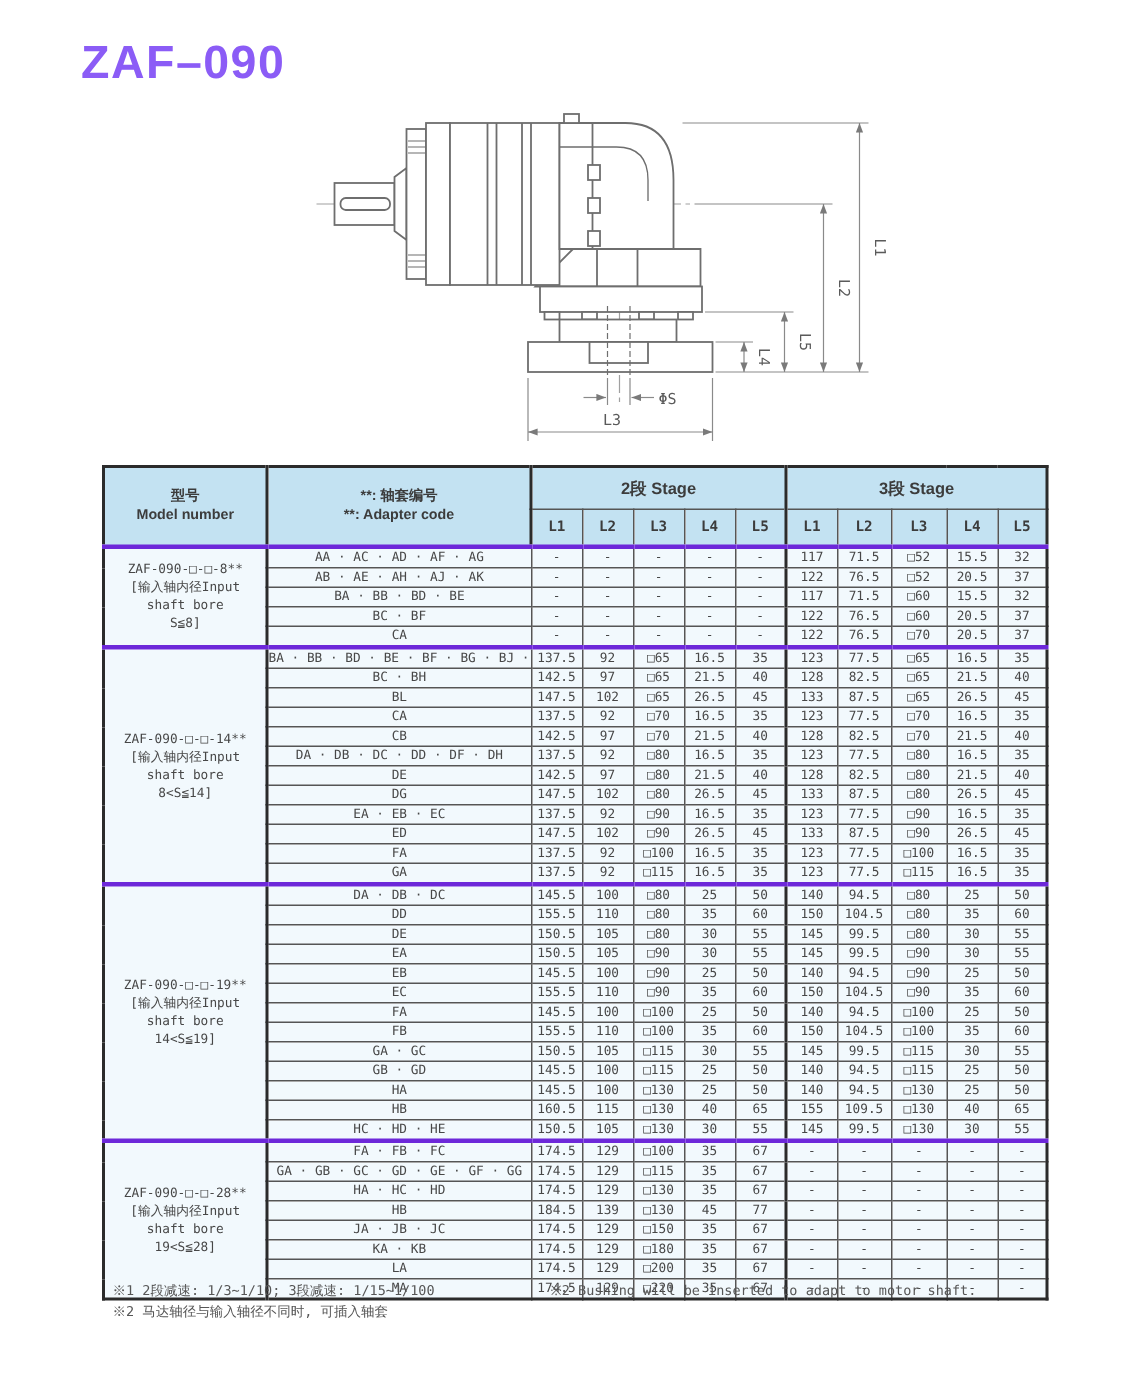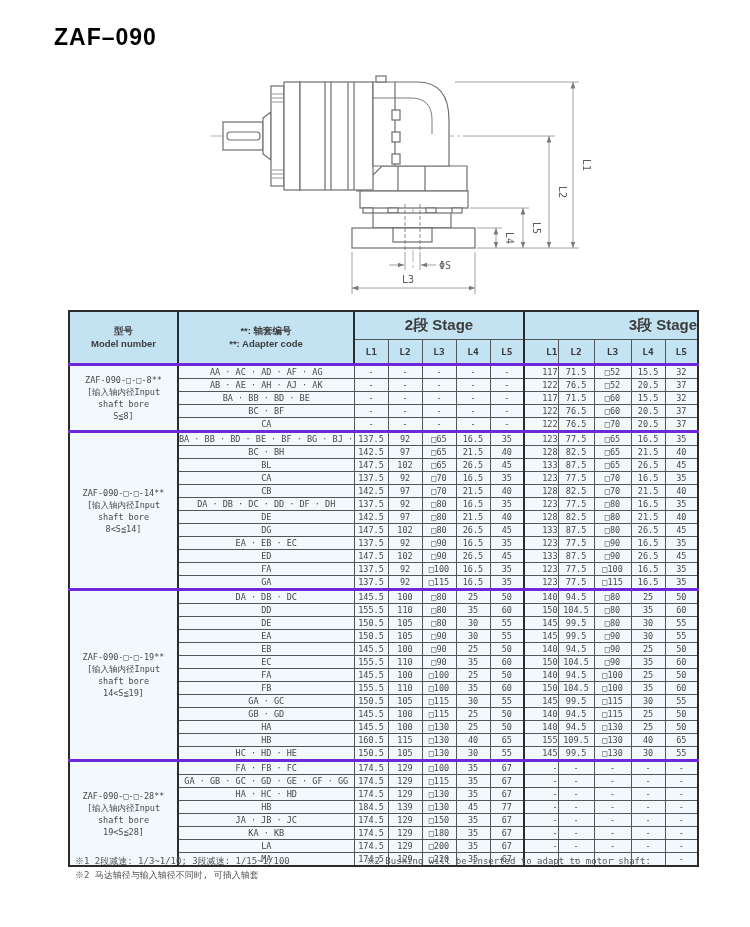--- a/index.html
+++ b/index.html
@@ -2,42 +2,42 @@
 <html><head>
 <meta charset="utf-8">
 <style>
   html,body { margin:0; padding:0; background:#ffffff; }
   .page {
     position:relative; width:750px; height:927px; background:#ffffff;
     font-family:"Liberation Sans", sans-serif; overflow:hidden;
   }
   .title {
     position:absolute; left:54px; top:24px;
-    font-size:23px; font-weight:bold; color:#000000; letter-spacing:1px;
+    font-size:31px; font-weight:bold; color:#8b5cf6; letter-spacing:1px;
   }
   
   .drawing { position:absolute; left:205px; top:74px; width:390px; height:230px; }
   .drawing text { font-family:"DejaVu Sans Mono", monospace; font-size:10px; fill:#5a5a5a; }
   
   .table-wrap { position:absolute; left:68px; top:310px; }
   table.dim-table {
     border-collapse:collapse; table-layout:fixed; width:629px;
     border:2px solid #2b2b2b;
   }
   .dim-table th, .dim-table td {
     border:1px solid #555; padding:0; margin:0; text-align:center;
     vertical-align:middle; white-space:nowrap; overflow:hidden;
   }
   .dim-table thead th { background:#c3e2f2; color:#3c3c3c; font-weight:bold; }
-  .th-group { height:27px; font-size:15px; }
+  .th-group { height:27px; font-size:11px; }
   .th-dim   { height:23px; font-size:9.5px; font-family:"DejaVu Sans Mono", monospace; }
   .h-model, .h-adapter { font-size:9.5px; line-height:1.35; }
   .h-model { border-right:2px solid #2b2b2b !important; }
   .h-adapter { border-right:2px solid #2b2b2b !important; }
-  th.h-stage3, th.stage3-start, td.stage3-start { border-left:2px solid #2b2b2b !important;text-align:right; }
+  th.h-stage3, th.stage3-start, td.stage3-start { border-left:2px solid #2b2b2b !important; }
   td.model-cell { border-right:2px solid #2b2b2b !important; }
   .dim-table tbody td {
     background:#f2f9fd; height:12px; line-height:12px;
     font-size:8.5px; color:#474747; font-family:"DejaVu Sans Mono", monospace;
   }
   td.model-cell {
     background:#c9e6f4; color:#363636; font-size:8px; line-height:1.3;
     vertical-align:middle;
   }
   tr.group-start td { border-top:3px solid #6d28d9;margin-left:28px; }

